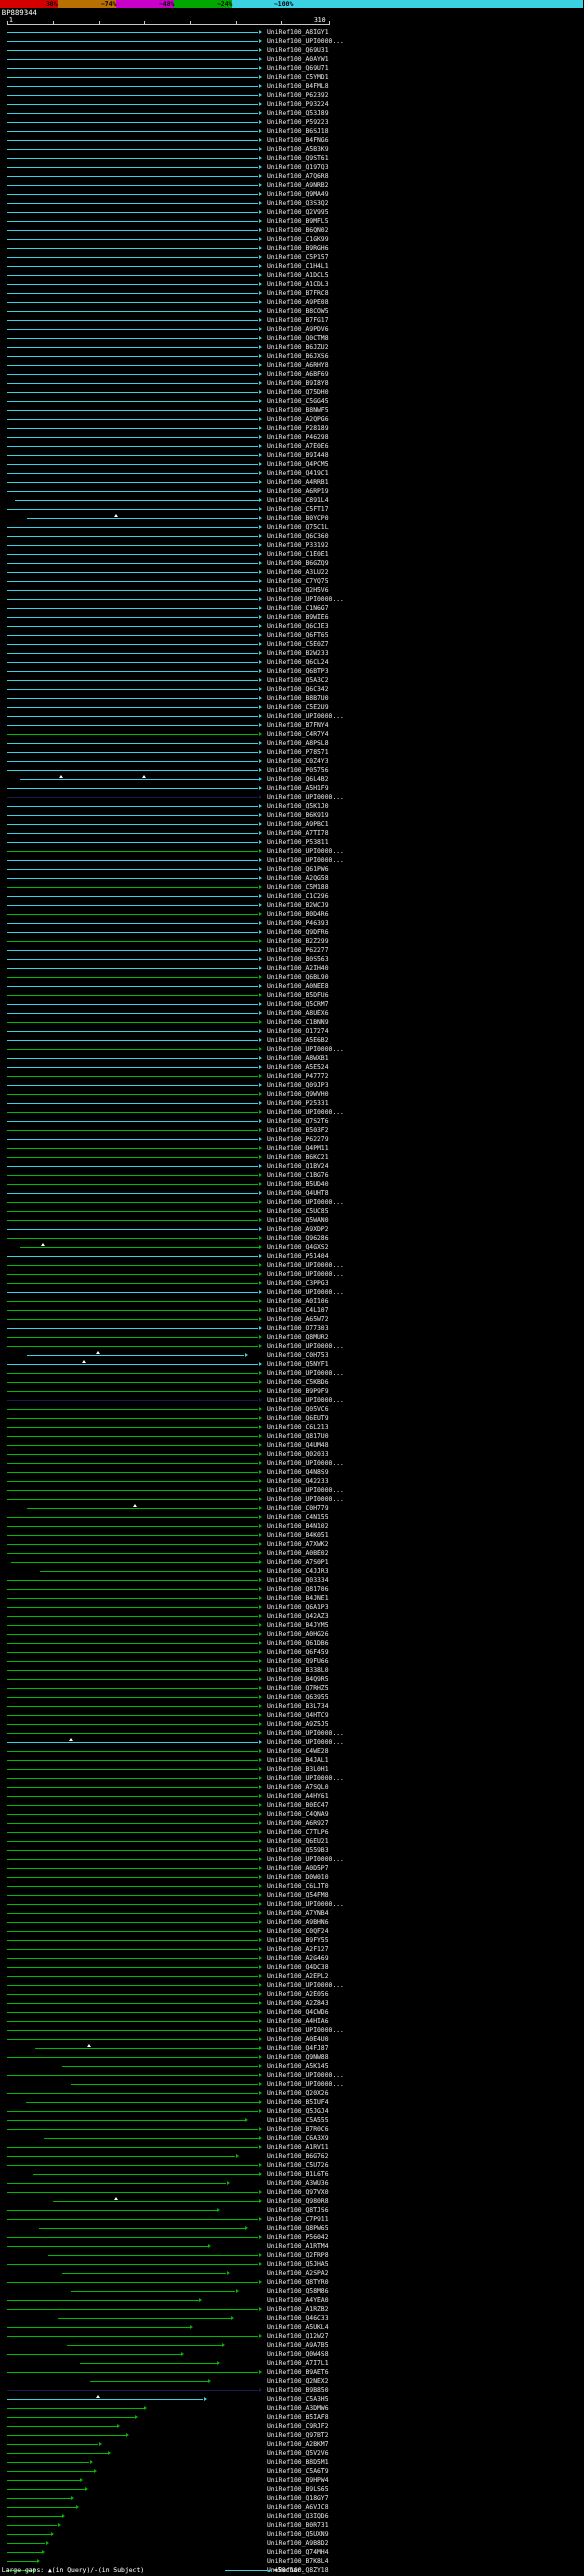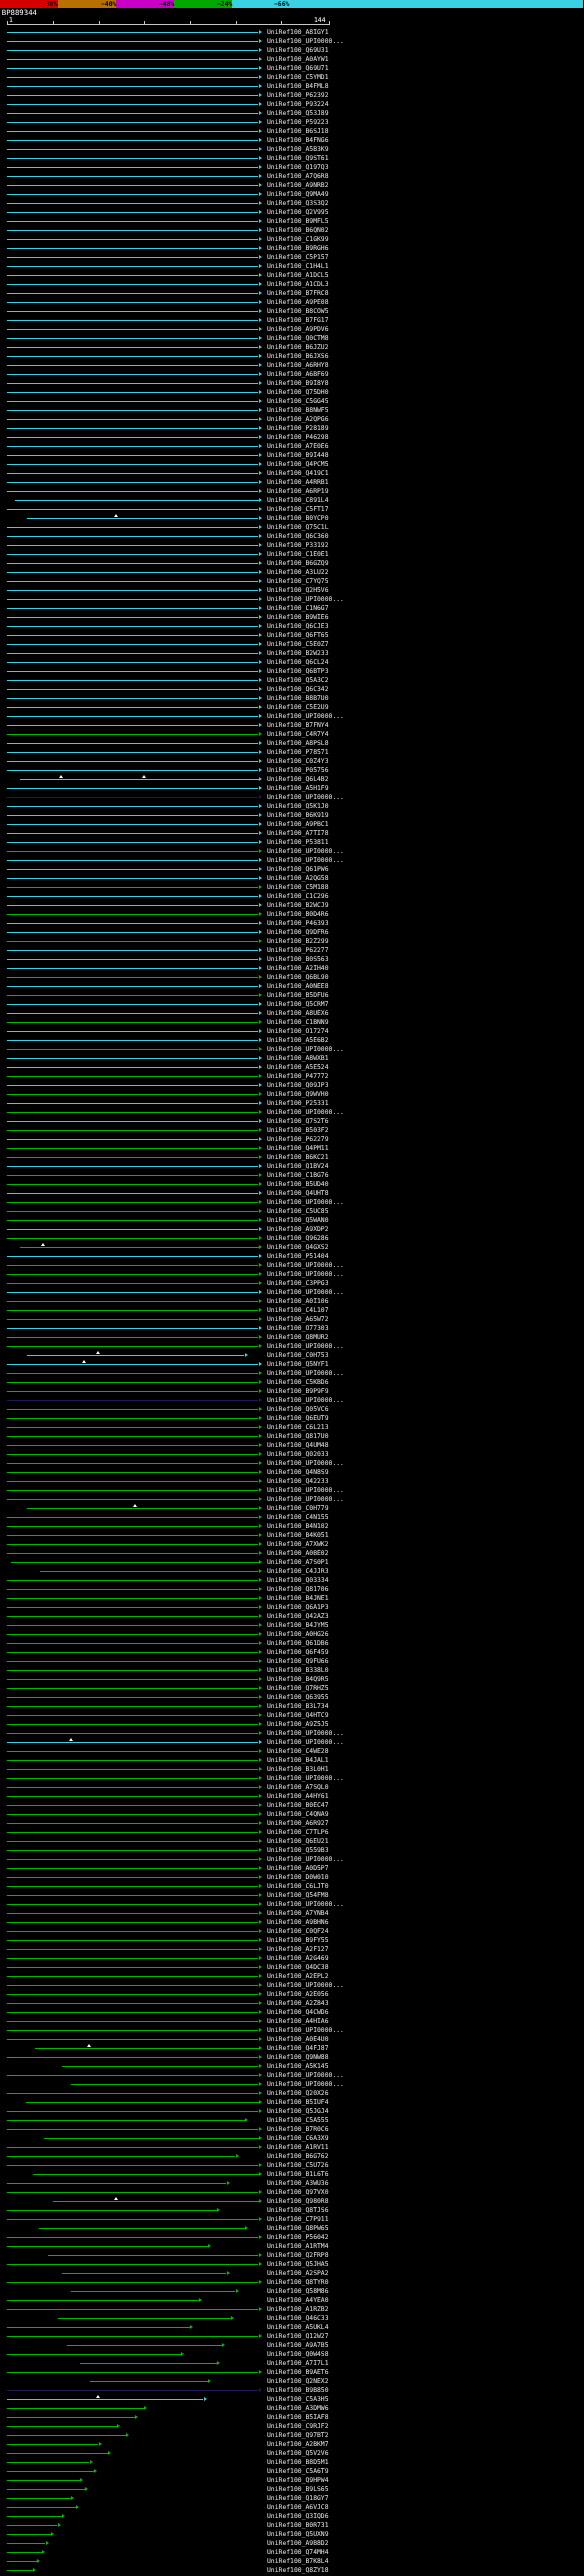--- a/index.html
+++ b/index.html
@@ -32,30 +32,30 @@
 <body>
 
 <div class="screen">
   <div class="scalebar">
       <div class="scaleseg" style="width: 58px; background: rgb(212, 0, 0);"></div>
       <div class="scaleseg" style="width: 58px; background: rgb(184, 112, 0);"></div>
       <div class="scaleseg" style="width: 58px; background: rgb(200, 0, 200);"></div>
       <div class="scaleseg" style="width: 58px; background: rgb(0, 168, 0);"></div>
       <div class="scaleseg" style="width: 351px; background: rgb(58, 210, 226);"></div>
       <span class="scalelabel" style="left: 46px;">30%</span>
-      <span class="scalelabel" style="left: 101px;">~40%</span>
+      <span class="scalelabel" style="left: 101px;">~74%</span>
       <span class="scalelabel" style="left: 159px;">~48%</span>
       <span class="scalelabel" style="left: 217px;">~24%</span>
-      <span class="scalelabel" style="left: 274px;">~66%</span>
+      <span class="scalelabel" style="left: 274px;">~100%</span>
     </div>
   <div class="queryid">BP889344</div>
   <div class="ruler">
     <div class="ruler-line"></div>
     <span class="ruler-num" style="left:9.1px">1</span>
-    <span class="ruler-num" style="left:314px">144</span>
+    <span class="ruler-num" style="left:314px">310</span>
   <div class="ruler-tick" style="left: 7.3px;"></div>
       <div class="ruler-tick" style="left: 53px;"></div>
       <div class="ruler-tick" style="left: 99px;"></div>
       <div class="ruler-tick" style="left: 144px;"></div>
       <div class="ruler-tick" style="left: 190px;"></div>
       <div class="ruler-tick" style="left: 236px;"></div>
       <div class="ruler-tick" style="left: 281px;"></div>
       <div class="ruler-tick" style="left: 329px;"></div>
     </div>
   <div class="rows">
@@ -1484,14 +1484,19 @@
         <div class="bar" style="left: 7.3px; width: 25.6px; background: rgb(0, 184, 0);"></div>
         <div class="bar-arrow" style="left: 33px; border-left-color: rgb(0, 184, 0);"></div>
         <span class="hit-label">UniRef100_Q8ZY18</span>
       </div>
       <div class="hit-row">
         <div class="bar" style="left: 7.3px; width: 22px; background: rgb(0, 184, 0);"></div>
         <div class="bar-arrow" style="left: 29px; border-left-color: rgb(0, 184, 0);"></div>
         <span class="hit-label">UniRef100_A1RXS9</span>
       </div>
     </div>
+  <div class="legend">
+    <span class="legend-gaps">Large gaps: ▲(in Query)/-(in Subject)</span>
+    <div class="legend-swatch"></div>
+    <span class="legend-scale">=50char.</span>
+  </div>
 </div>
 
 
 </body></html>

